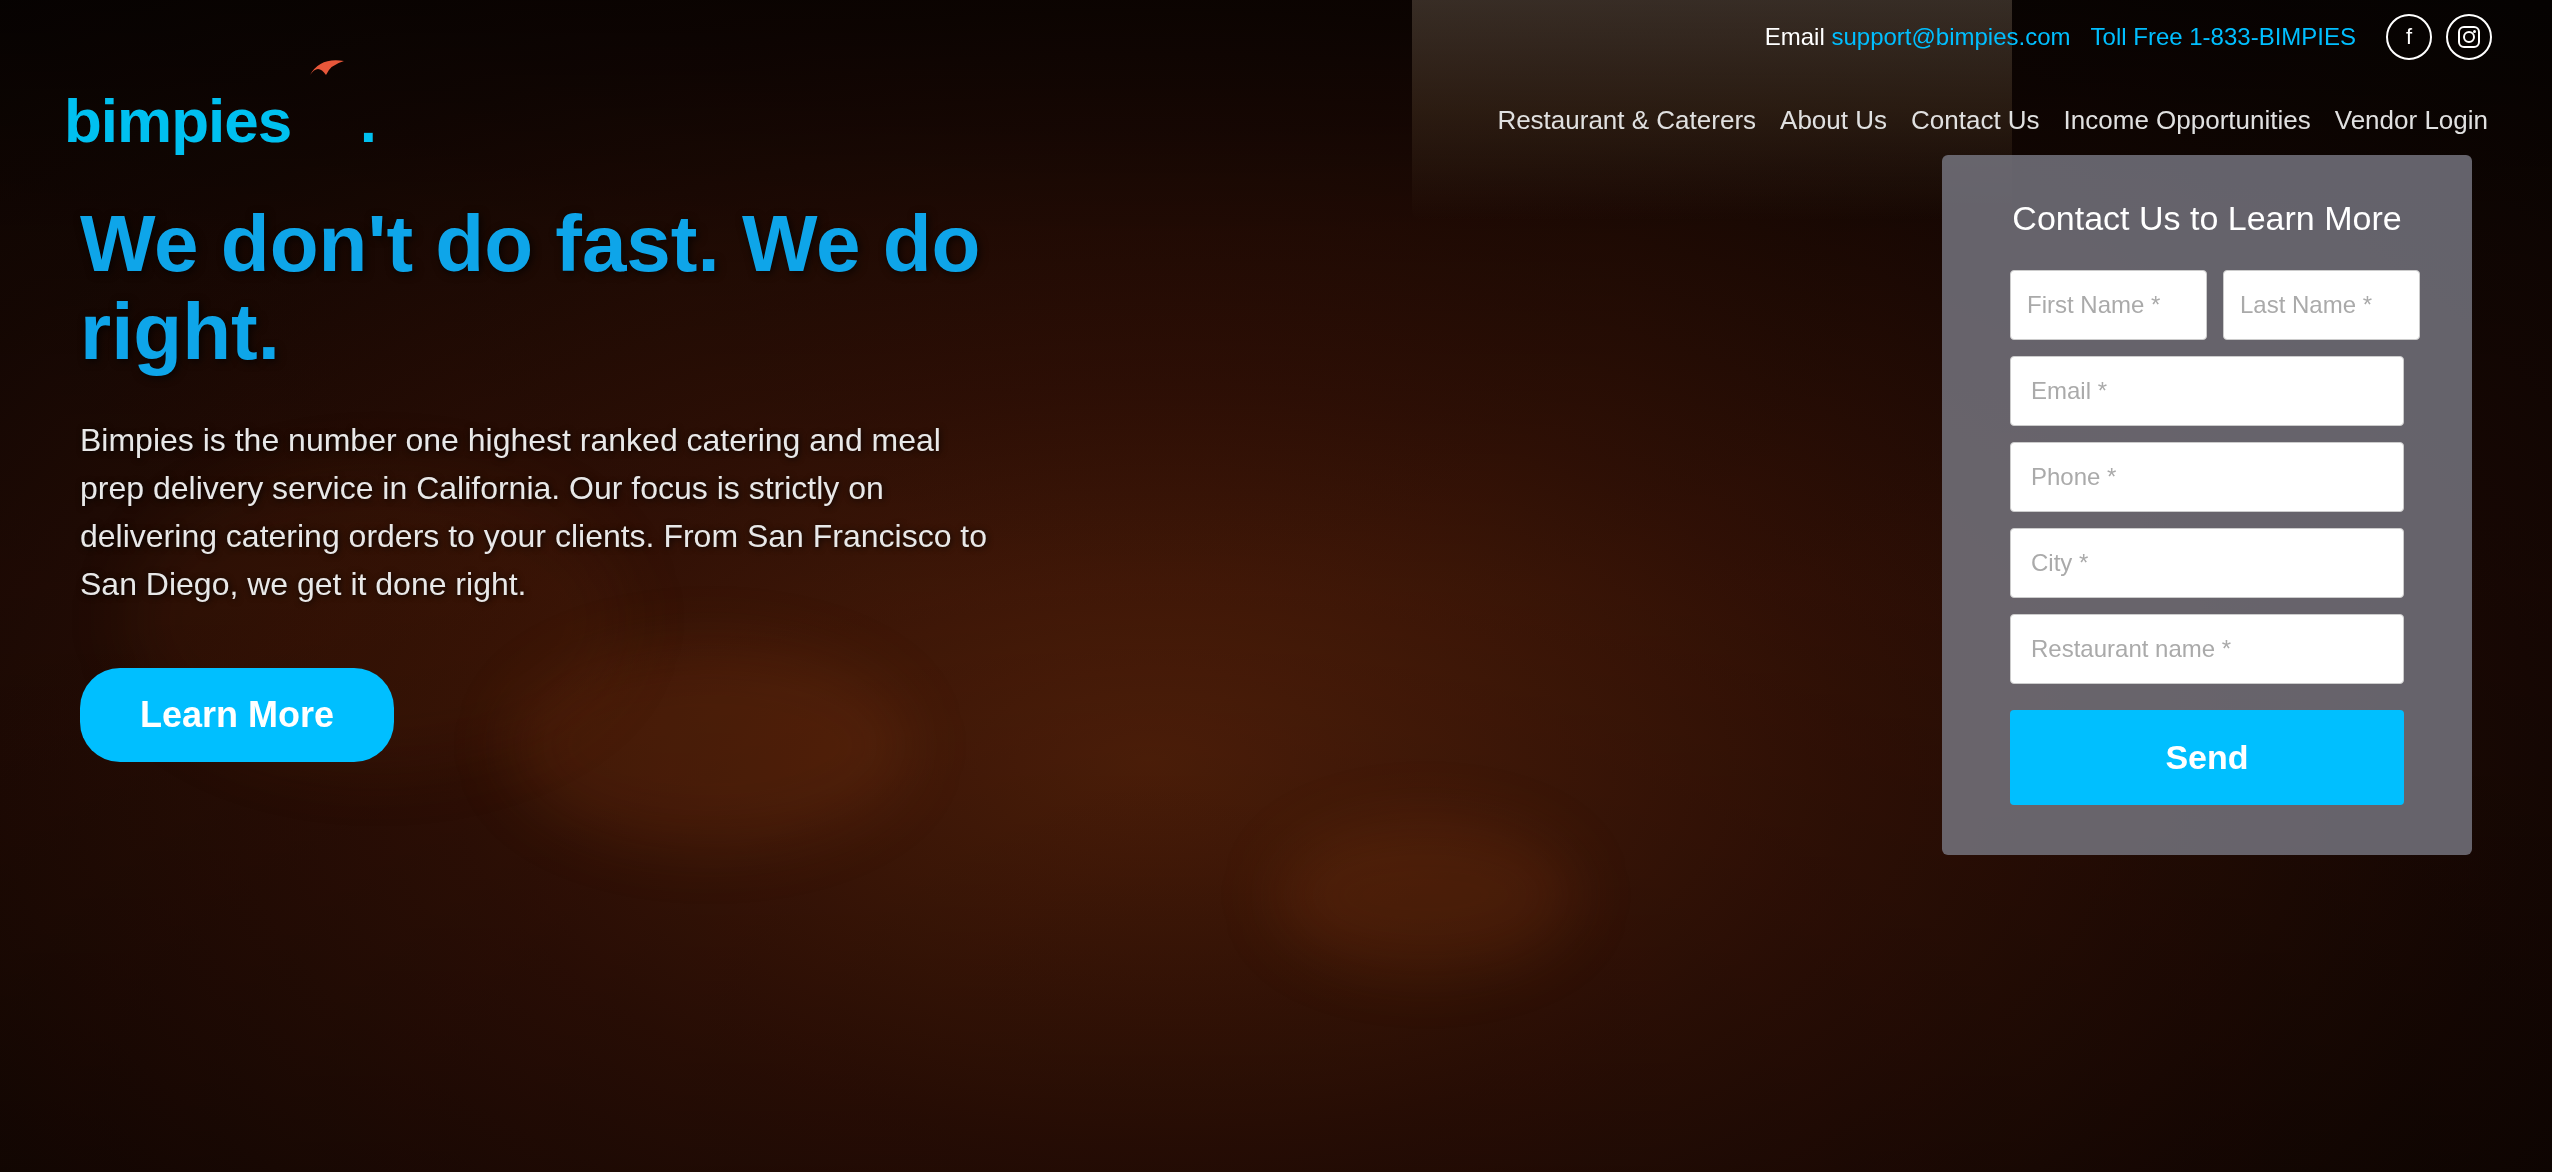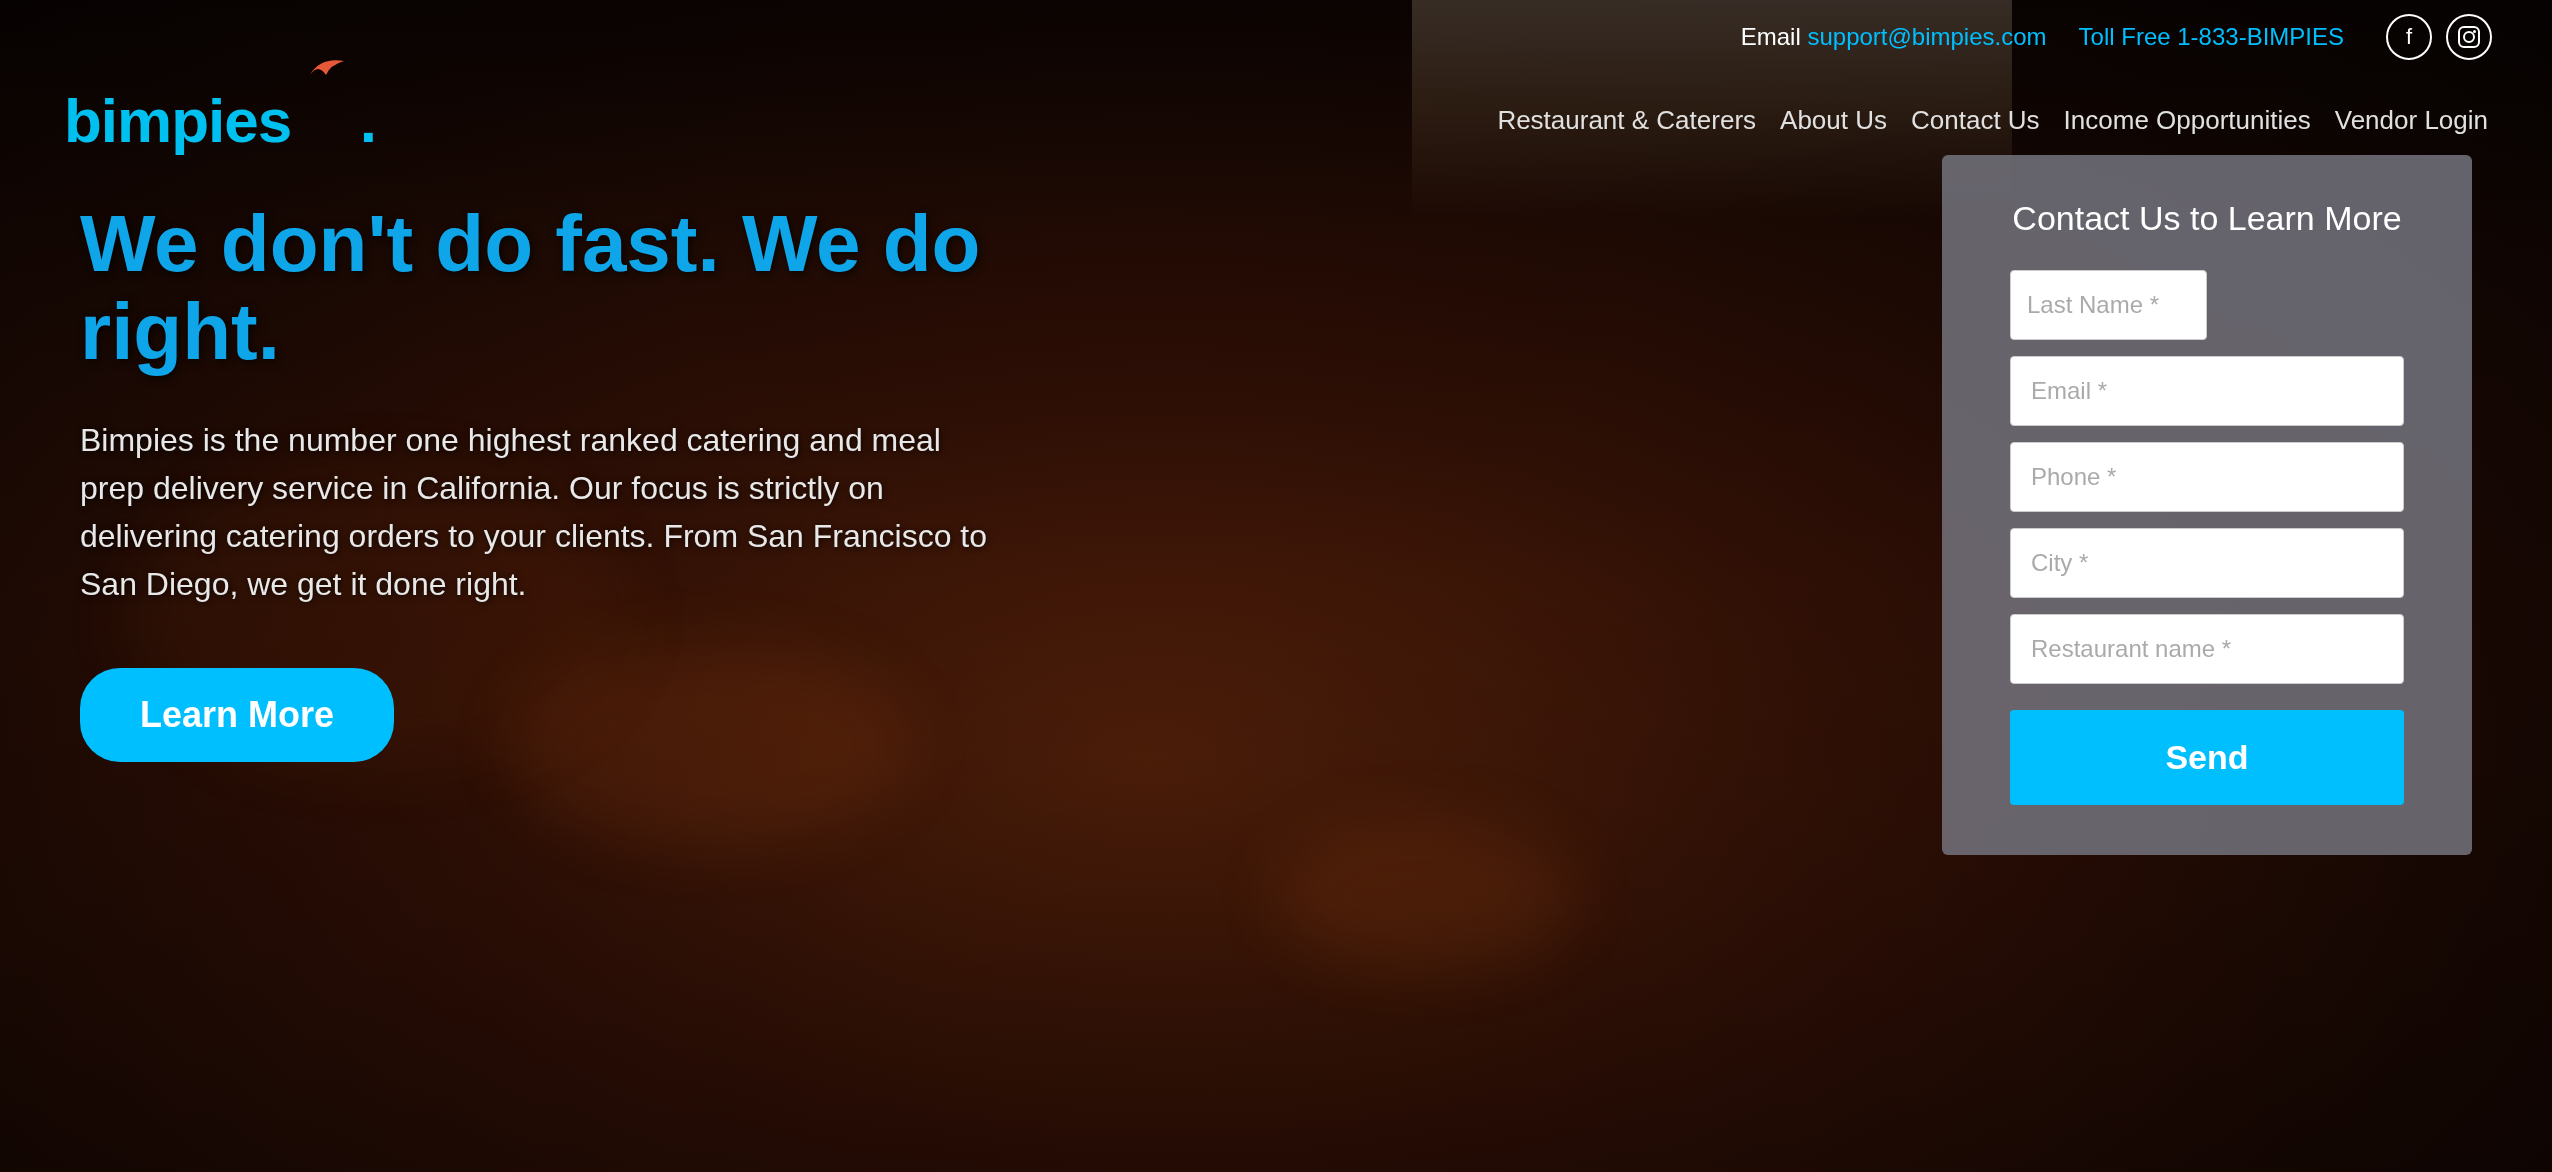--- a/index.html
+++ b/index.html
@@ -24,21 +24,21 @@
     }
 
     
     .top-bar {
       position: relative;
       z-index: 10;
       display: flex;
       align-items: center;
       justify-content: flex-end;
       padding: 14px 60px 10px;
-      gap: 32px;
+      gap: 20px;
       background: transparent;
     }
 
     .top-bar-email {
       font-size: 24px;
       color: #fff;
     }
     .top-bar-email a {
       color: #00bfff;
       text-decoration: none;
@@ -309,20 +309,21 @@
 
   <div class="hero-content">
     <h1 class="hero-title">We don't do fast. We do right.</h1>
     <p class="hero-desc">Bimpies is the number one highest ranked catering and meal prep delivery service in California. Our focus is strictly on delivering catering orders to your clients. From San Francisco to San Diego, we get it done right.</p>
     <button class="learn-more-btn">Learn More</button>
   </div>
 
   <div class="contact-panel">
     <h2 class="contact-panel-title">Contact Us to Learn More</h2>
     <div class="form-row">
+      <input class="form-input-half" type="text" placeholder="First Name *" style="">
       <input class="form-input-half" type="text" placeholder="Last Name *" style="">
     </div>
     <div class="form-row">
       <input class="form-input" type="email" placeholder="Email *" style="">
     </div>
     <div class="form-row">
       <input class="form-input" type="tel" placeholder="Phone *" style="">
     </div>
     <div class="form-row">
       <input class="form-input" type="text" placeholder="City *" style="">

